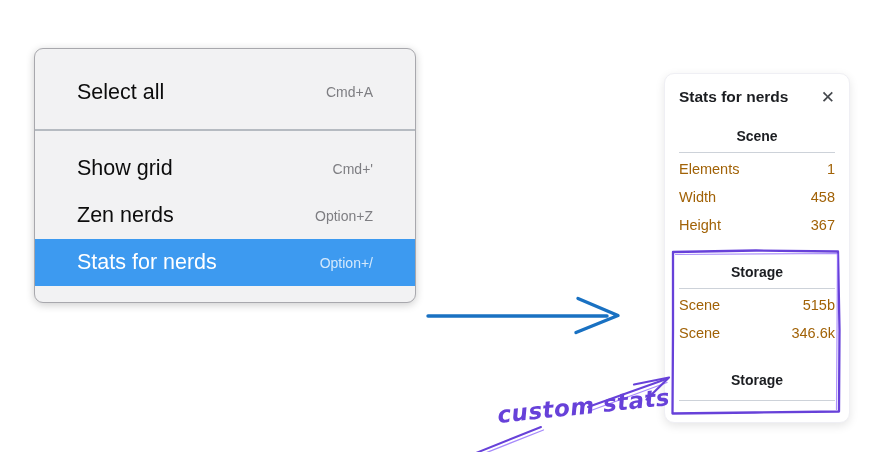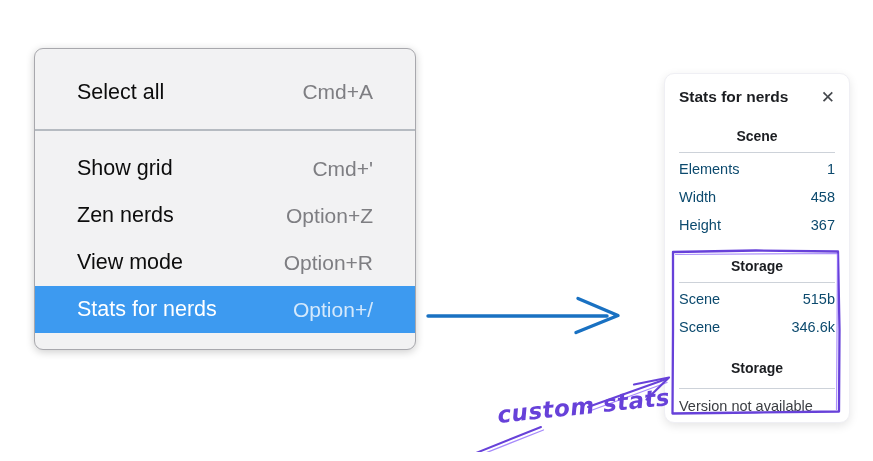--- a/index.html
+++ b/index.html
@@ -13,40 +13,40 @@
     position:absolute; left:34px; top:48px; width:382px; box-sizing:border-box;
     background:#f2f2f3; border:1px solid #a8a8ad; border-radius:9px;
     box-shadow:0 2px 8px rgba(0,0,0,0.20);
     padding:14px 0 16px 0;
   }
   .menu-item {
     height:47px; display:flex; align-items:center; justify-content:space-between;
     padding:0 42px; font-size:21.5px; color:#0d0d0d; cursor:default;
   }
   .menu-item.first { height:58px; }
-  .menu-item .shortcut { color:#7e7e82; font-size:21px; }
+  .menu-item .shortcut { color:#7e7e82; font-size:14px; }
   .menu-item.selected { background:#3d9af0; color:#ffffff; }
   .menu-item.selected .shortcut { color:rgba(255,255,255,0.78); }
   .menu-divider { height:2px; background:#b6bbc1; margin:8px 0 14px 0; }
 
   
   .stats-panel {
     position:absolute; left:664px; top:73px; width:186px; height:350px; box-sizing:border-box;
     background:#ffffff; border:1px solid #efeff4; border-radius:10px;
     box-shadow:0 3px 10px rgba(0,0,0,0.10);
     padding:14px 14px 12px 14px; color:#33363b; font-size:14.5px;
   }
   .sp-header { display:flex; justify-content:space-between; align-items:center; margin-bottom:20px; }
   .sp-title { font-weight:bold; font-size:15.5px; color:#1b1d21; }
   .sp-close { font-size:17px; color:#45484d; line-height:1; cursor:pointer; }
-  .sp-section.gap { margin-top:17px; }
+  .sp-section.gap { margin-top:23px; }
   .sp-sec-h { text-align:center; font-weight:bold; font-size:14px; color:#1b1d21; height:20px; line-height:20px; }
   .sp-div { border-top:1px solid #cdd2d9; margin:6px 0 2px 0; }
   .sp-div.mt10 { margin-top:10px; margin-bottom:4px; }
-  .sp-row { display:flex; justify-content:space-between; align-items:center; height:28px; color:#0c4a6e; }
+  .sp-row { display:flex; justify-content:space-between; align-items:center; height:28px; color:#a16207; }
   .sp-note { height:26px; line-height:26px; color:#3a3d42; }
 
   
   .overlay { position:absolute; left:0; top:0; pointer-events:none; }
   .annotation-text {
     position:absolute; left:497px; top:393px; white-space:nowrap;
     color:#6741d9; font-size:23px; font-style:italic; font-weight:bold;
     font-family:"DejaVu Sans", sans-serif;
     transform:rotate(-6deg); letter-spacing:0.5px;
   }
@@ -62,24 +62,20 @@
       <span class="shortcut">Cmd+A</span>
     </div>
     <div class="menu-divider"></div>
     <div class="menu-item">
       <span>Show grid</span>
       <span class="shortcut">Cmd+'</span>
     </div>
     <div class="menu-item">
       <span>Zen nerds</span>
       <span class="shortcut">Option+Z</span>
-    </div>
-    <div class="menu-item">
-      <span>View mode</span>
-      <span class="shortcut">Option+R</span>
     </div>
     <div class="menu-item selected">
       <span>Stats for nerds</span>
       <span class="shortcut">Option+/</span>
     </div>
   </div>
 
   <div class="stats-panel">
     <div class="sp-header">
       <span class="sp-title">Stats for nerds</span>
@@ -112,21 +108,20 @@
       </div>
       <div class="sp-row">
         <span>Scene</span>
         <span>346.6k</span>
       </div>
     </div>
 
     <div class="sp-section gap">
       <div class="sp-sec-h">Storage</div>
       <div class="sp-div mt10"></div>
-      <div class="sp-note">Version not available</div>
     </div>
   </div>
 
   <svg class="overlay" width="873" height="461" viewBox="0 0 873 461">
 
     <g stroke="#1971c2" stroke-width="3.4" fill="none" stroke-linecap="round" stroke-linejoin="round">
       <path d="M428 316 L607 316"></path>
       <path d="M578 298.5 L618 315.5 L576 332.5"></path>
     </g>
 

